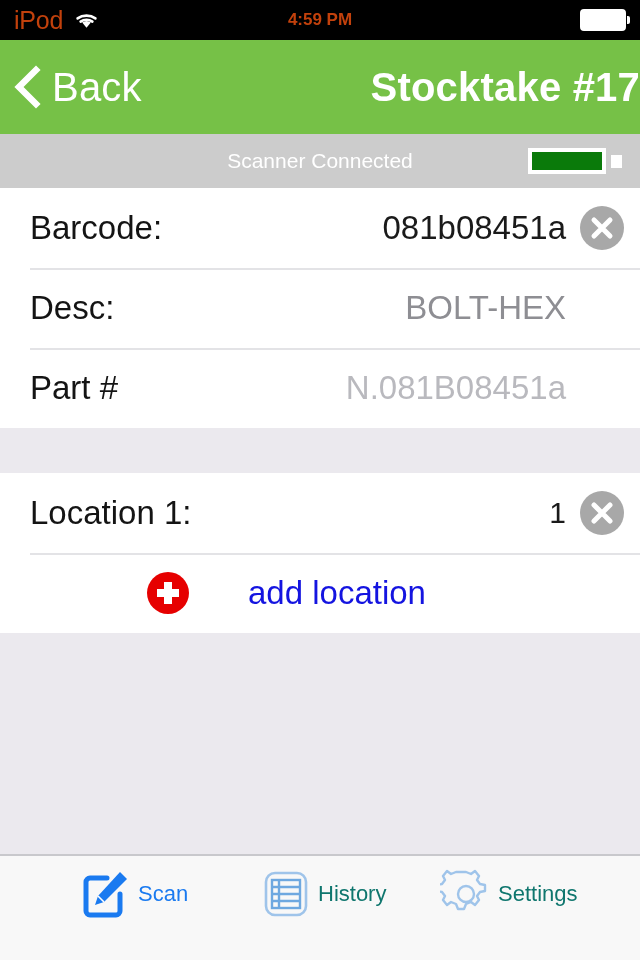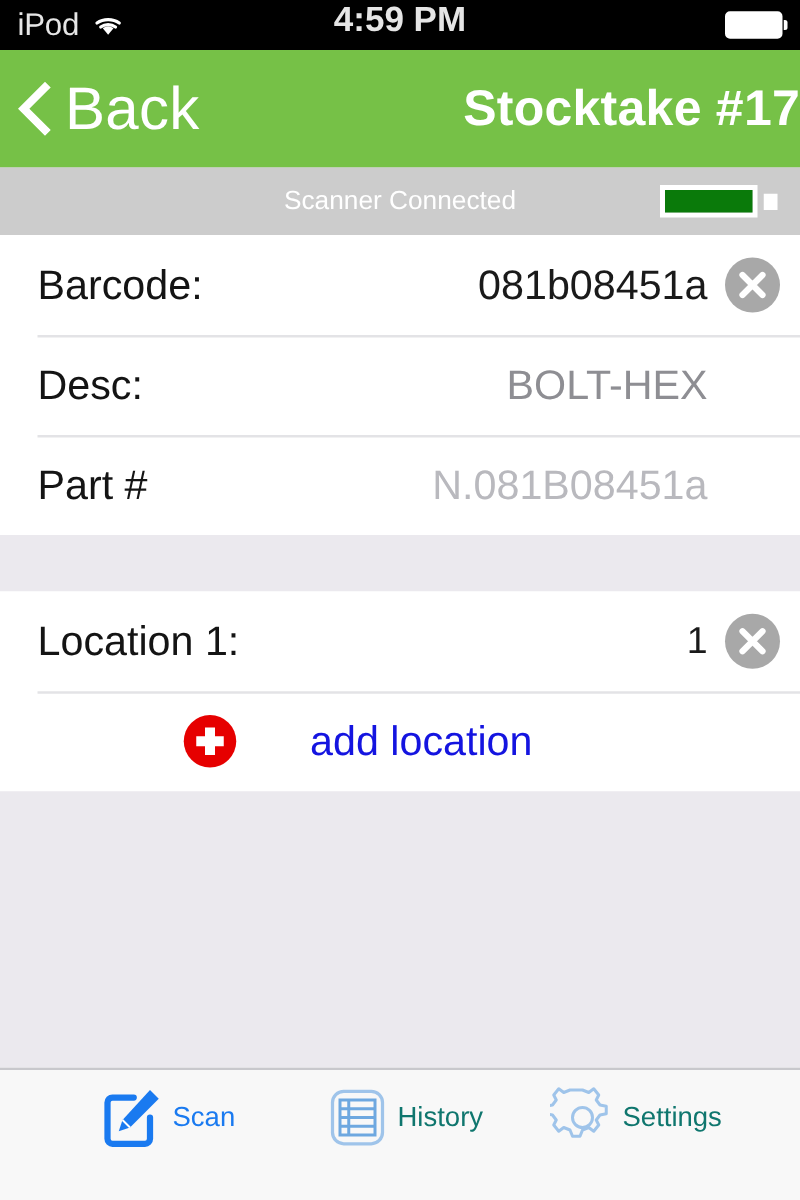--- a/index.html
+++ b/index.html
@@ -6,29 +6,29 @@
   html, body {
     width:640px; height:960px;
     font-family:"Liberation Sans", sans-serif;
     background:#ebe9ee;
     overflow:hidden;
   }
   .screen { position:relative; width:640px; height:960px; display:flex; flex-direction:column; }
 
   
   .statusbar {
-    height:40px; background:#000; color:#e5e5e5;
-    display:flex; flex:0 0 40px;
+    height:40px; background:#000; color:#c2410c;
+    display:flex; align-items:center; flex:0 0 40px;
     padding:0 14px; position:relative;
   }
   .sb-left { display:flex; align-items:center; gap:10px; }
   .sb-carrier { font-size:25px; letter-spacing:-0.2px; }
   .sb-time {
     position:absolute; left:0; right:0; text-align:center;
-    font-size:28px; font-weight:bold; letter-spacing:0px;
+    font-size:17px; font-weight:bold; letter-spacing:0px;
   }
   .sb-right { margin-left:auto; display:flex; align-items:center; z-index:2; }
 
   .wifi { width:27px; height:20px; display:block; }
   .batt-status { position:relative; width:46px; height:22px; }
   .batt-status .shell {
     position:absolute; inset:0; border:2px solid #fff; border-radius:4px; background:#fff;
   }
   .batt-status .inner {
     position:absolute; top:3px; left:3px; right:3px; bottom:3px; background:#fff;
@@ -42,21 +42,21 @@
   .navbar {
     flex:0 0 94px; background:#76c council; position:relative;
     display:flex; align-items:center;
   }
   .navbar { background:#76c147; }
   .back-btn {
     display:flex; align-items:center; gap:8px;
     padding-left:10px; color:#fff; cursor:pointer; z-index:2;
   }
   .chev { width:34px; height:44px; display:block; }
-  .back-label { font-size:48px; font-weight:300; letter-spacing:0.2px; }
+  .back-label { font-size:40px; font-weight:300; letter-spacing:0.2px; }
   .nav-title {
     position:absolute; left:0; right:0; text-align:right;
     color:#fff; font-size:40px; font-weight:bold; letter-spacing:0.2px;
   }
 
   
   .scanbar {
     flex:0 0 54px; background:#cccccc; position:relative;
     display:flex; align-items:center; justify-content:center;
   }

